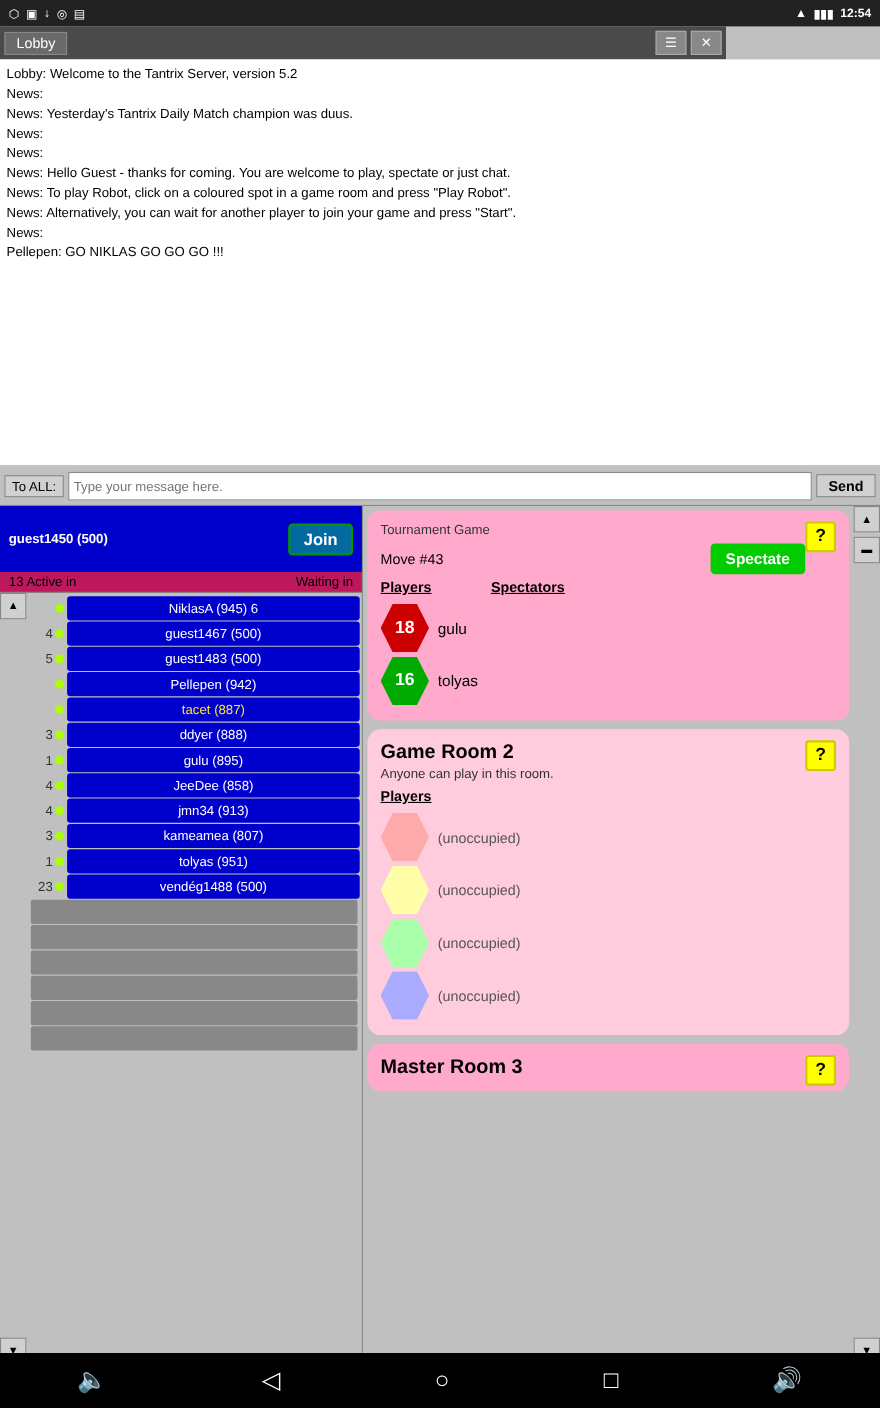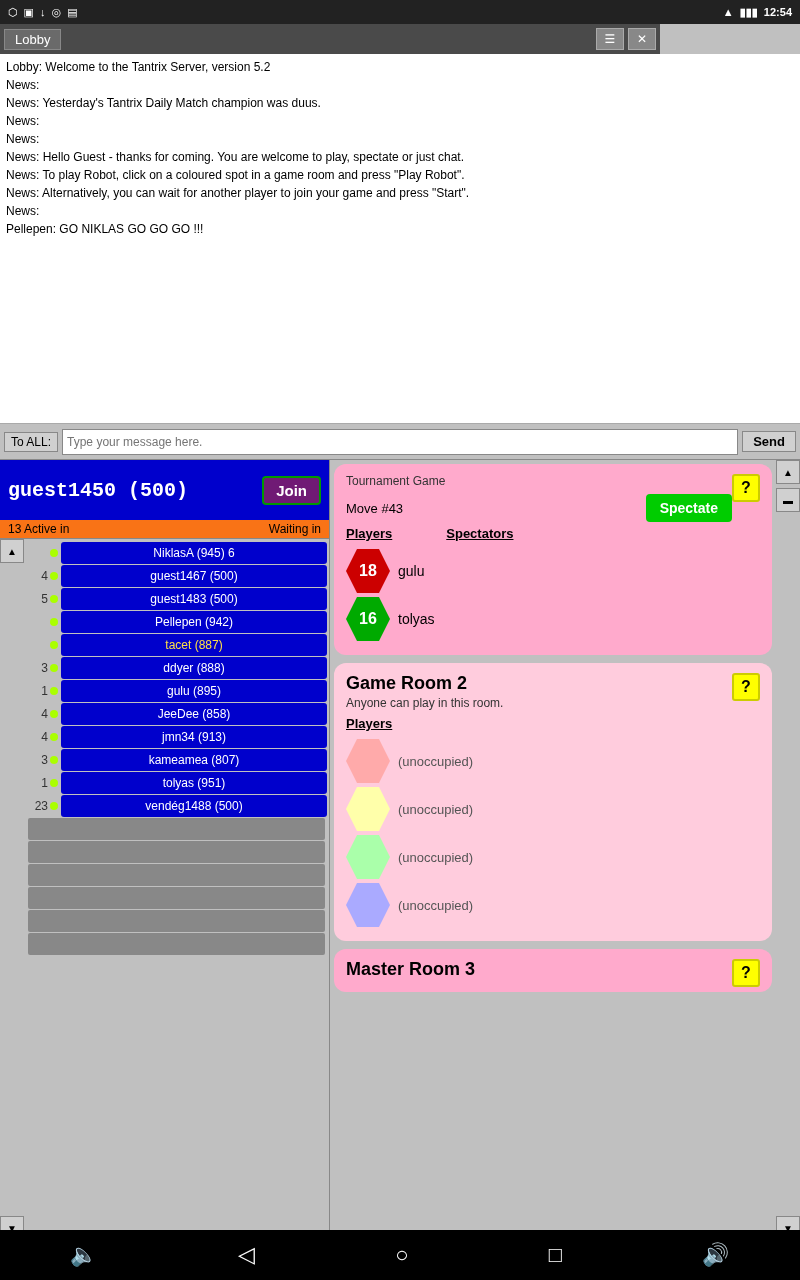--- a/index.html
+++ b/index.html
@@ -54,29 +54,29 @@
     
     .left-panel {
       width: 330px; height: 780px; display: flex; flex-direction: column; border-right: 1px solid #888;
     }
 
     
     .player-header {
       background: #0000cc; color: white; padding: 6px 8px; font-size: 14px; font-weight: bold;
       display: flex; justify-content: space-between; align-items: center; min-height: 60px;
     }
-    .player-name-score { font-size: 20px; font-family: Liberation Mono, monospace; }
+    .player-name-score { font-size: 12px; }
     .join-btn {
-      background: #701a75; color: white; border: 2px solid #009900; padding: 4px 12px;
+      background: #0369a1; color: white; border: 2px solid #009900; padding: 4px 12px;
       font-size: 15px; font-weight: bold; cursor: pointer; border-radius: 4px;
     }
 
     
     .tabs-row {
-      background: #f97316; display: flex; justify-content: space-between; padding: 2px 8px;
+      background: #be185d; display: flex; justify-content: space-between; padding: 2px 8px;
       font-size: 12px; border-bottom: 1px solid #888;
     }
 
     
     .scroll-btn-area {
       width: 24px; background: #c0c0c0; display: flex; flex-direction: column;
     }
     .scroll-btn {
       width: 24px; height: 24px; background: #d0d0d0; border: 1px solid #888;
       display: flex; align-items: center; justify-content: center; cursor: pointer; font-size: 10px;

